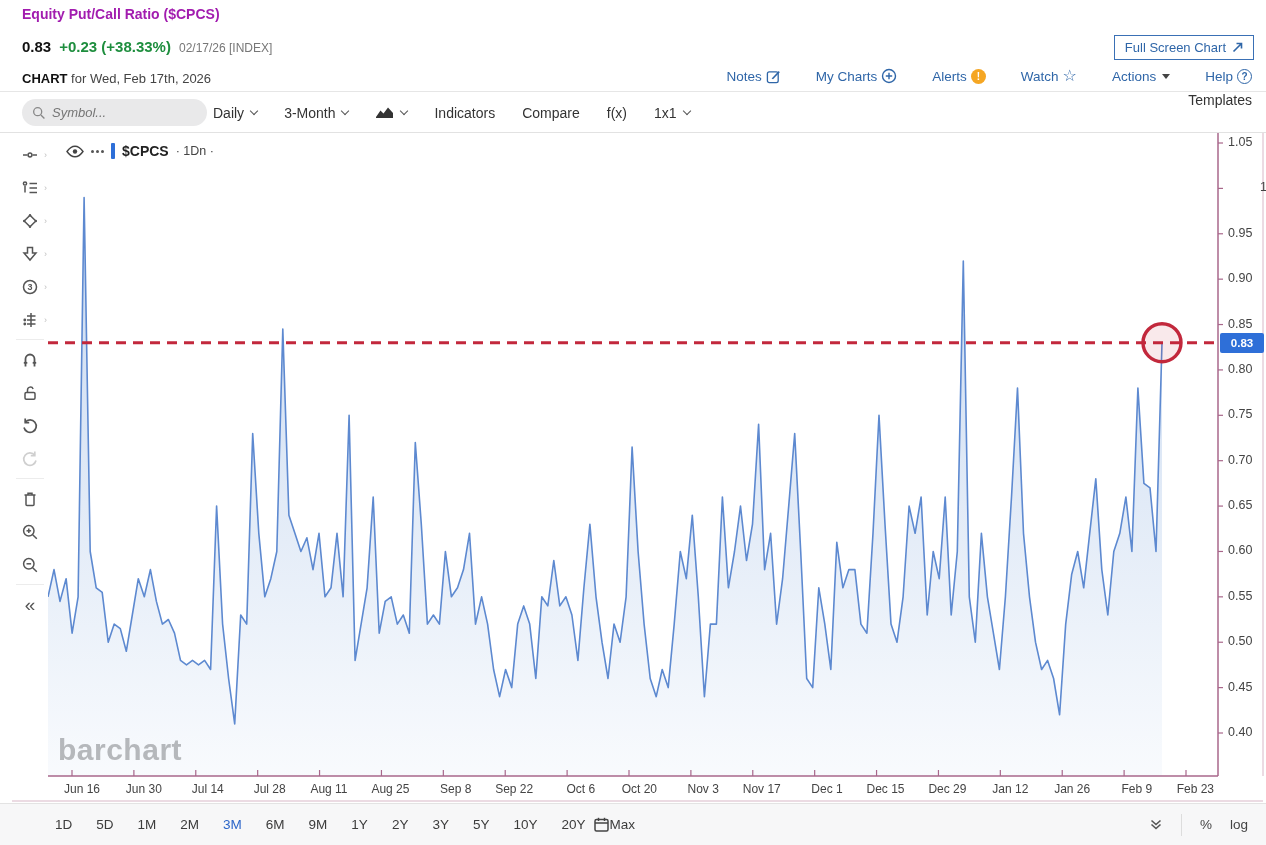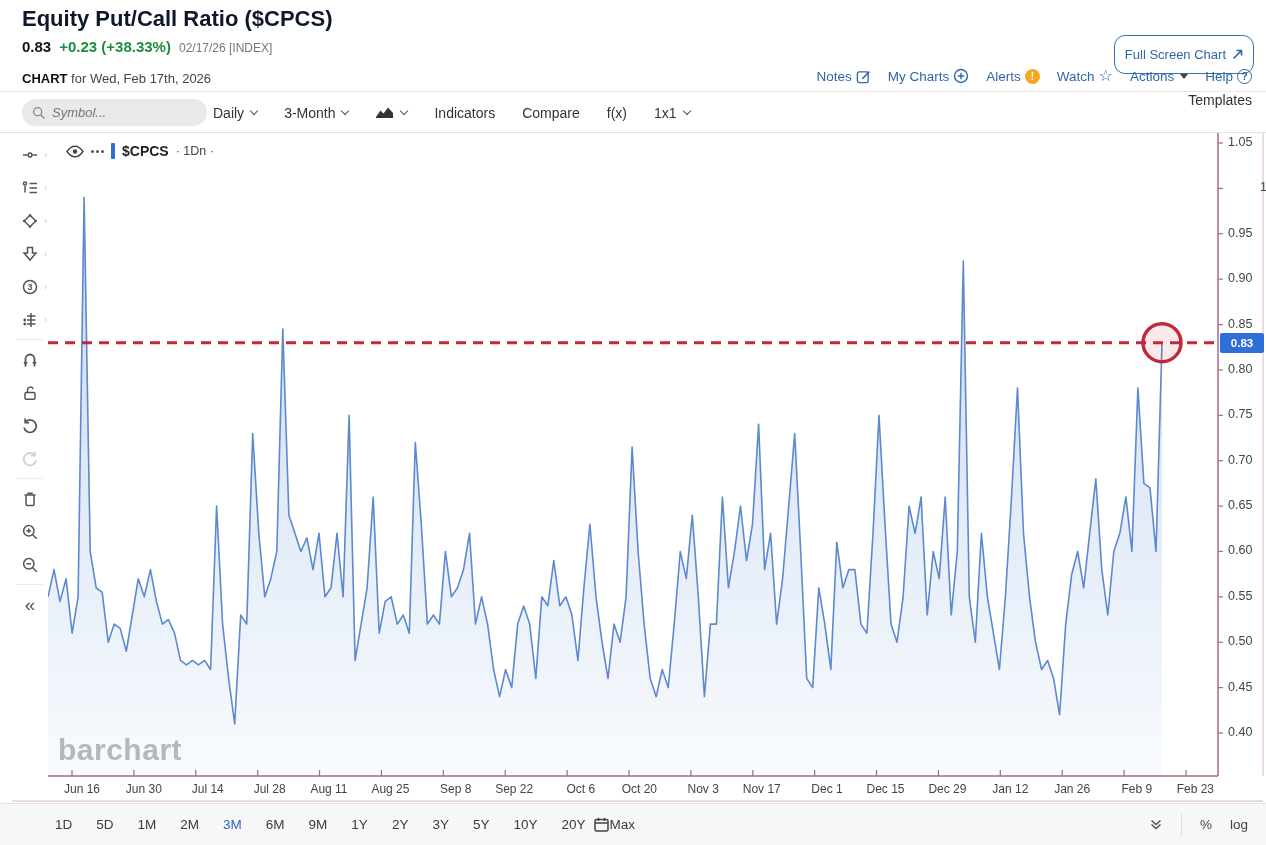--- a/index.html
+++ b/index.html
@@ -1,29 +1,29 @@
 <!DOCTYPE html>
 <html><head>
 <meta charset="utf-8">
 <style>
   * { box-sizing: border-box; margin: 0; padding: 0; }
   html,body { width:1266px; height:845px; background:#fff; overflow:hidden;
     font-family:"Liberation Sans", sans-serif; color:#333; position:relative; }
 
   
-  .page-title { position:absolute; left:22px; top:6px; font-size:22px; font-weight:700; color:#0f172a; }
+  .page-title { position:absolute; left:22px; top:6px; font-size:14px; font-weight:700; color:#a21caf; }
   .quote-row { position:absolute; left:22px; top:38px; display:flex; align-items:baseline; gap:8px; }
   .quote-last { font-size:15px; font-weight:700; color:#111; }
   .quote-change { font-size:15px; font-weight:700; color:#1e8e3e; }
   .quote-meta { font-size:12px; color:#777; }
-  .fullscreen-btn { position:absolute; right:12px; top:35px; border:1px solid #3a70b5; border-radius:11px;
-    color:#2f66a8; background:#fff; font-size:13px; padding:11px 10px; display:flex; align-items:center; gap:6px; cursor:pointer;justify-content:flex-end;}
+  .fullscreen-btn { position:absolute; right:12px; top:35px; border:1px solid #3a70b5; border-radius:0;
+    color:#2f66a8; background:#fff; font-size:13px; padding:4px 10px; display:flex; align-items:center; gap:6px; cursor:pointer;justify-content:flex-end;}
   .chart-for { position:absolute; left:22px; top:71px; font-size:13px; color:#444; }
   .chart-for b { color:#111; }
-  .header-links { position:absolute; right:14px; top:68px; display:flex; align-items:center; gap:17px;
+  .header-links { position:absolute; right:14px; top:68px; display:flex; align-items:center; gap:35px;
     font-size:13.5px; color:#2f66a8; }
   .hlink { display:flex; align-items:center; gap:4px; cursor:pointer; }
   .alert-badge { width:15px; height:15px; border-radius:50%; background:#f5a623; color:#fff;
     font-size:10px; font-weight:700; display:flex; align-items:center; justify-content:center; }
   .help-circle { width:15px; height:15px; border-radius:50%; border:1.4px solid #2f66a8; color:#2f66a8;
     font-size:10px; font-weight:700; display:flex; align-items:center; justify-content:center; }
   .star { font-size:16px; line-height:1; }
   .caret-dn { display:inline-block; width:0; height:0; border-left:4px solid transparent;
     border-right:4px solid transparent; border-top:5px solid #444; margin-left:2px;}
   .header-divider { position:absolute; left:0; right:0; top:91px; height:1px; background:#e6e6e6; }

